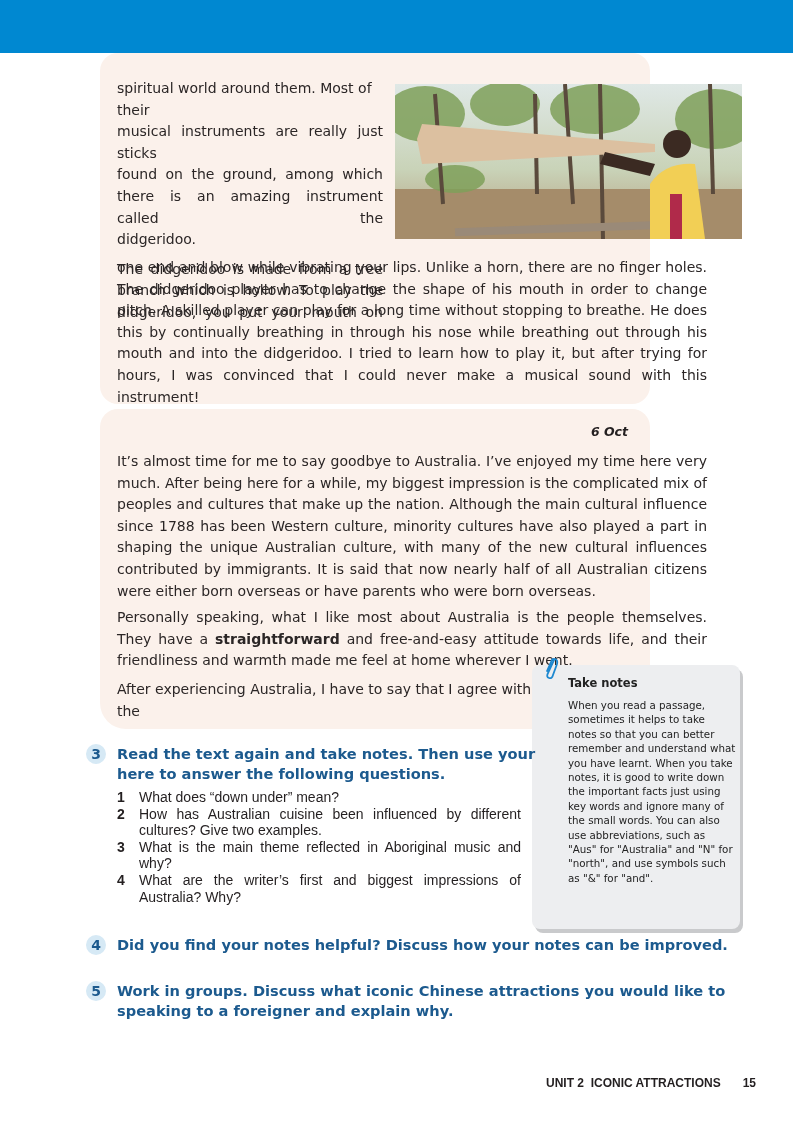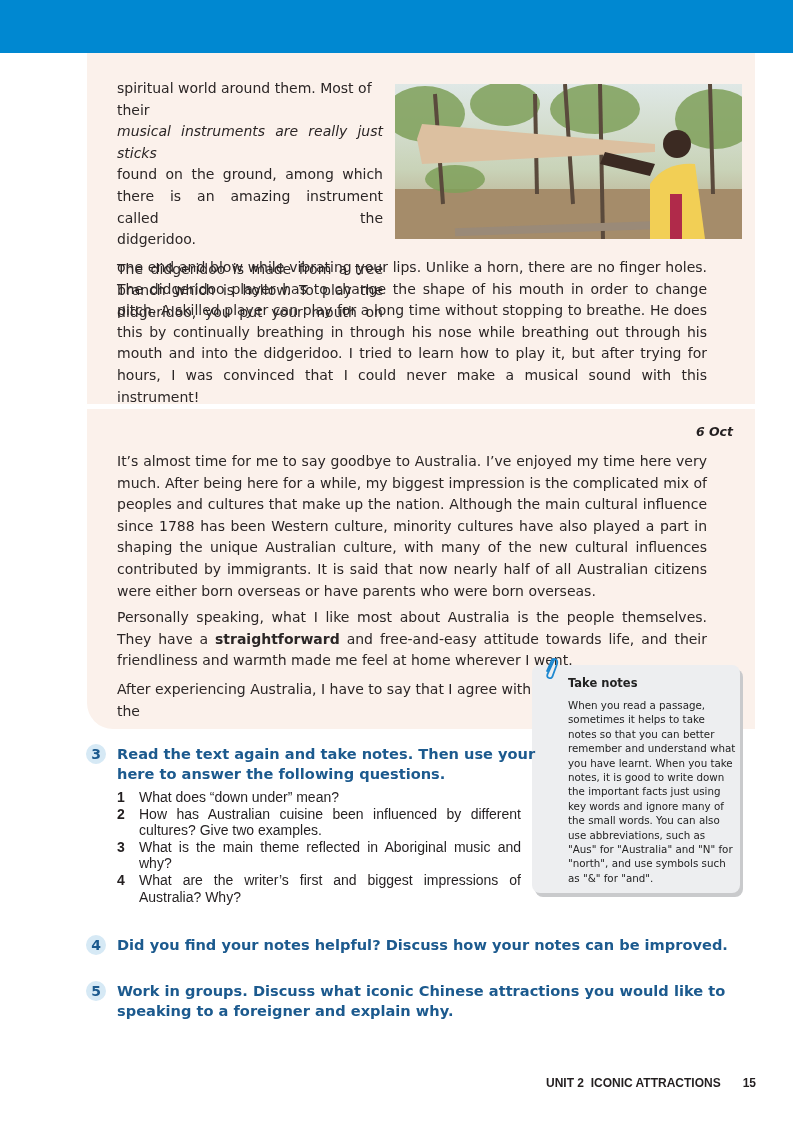--- a/index.html
+++ b/index.html
@@ -1,25 +1,25 @@
 <!DOCTYPE html>
 <html><head>
 <meta charset="utf-8">
 <style>
   html, body { margin:0; padding:0; }
   body { width:793px; height:1122px; position:relative; background:#ffffff; overflow:hidden;
          font-family:"DejaVu Sans", sans-serif; color:#231f20; }
   .topbar { position:absolute; left:0; top:0; width:793px; height:53px; background:#0088d1; }
-  .panel { position:absolute; left:87px; width:668px; background:#fbf1eb; }
+  .panel { position:absolute; left:100px; width:550px; background:#fbf1eb;border-radius:18px; }
   .panel1 { top:53px; height:351px; }
   .panel2 { top:409px; height:320px; border-bottom-left-radius:26px; }
   .ptext { position:absolute; font-size:14px; line-height:21.6px; color:#2b2626; text-align:justify; margin:0; }
   .photo { position:absolute; left:395px; top:84px; width:347px; height:155px; overflow:hidden; }
   .date { position:absolute; right:22px; top:15px; font-weight:bold; font-style:italic; font-size:12.5px; }
-  .notes { position:absolute; left:532px; top:665px; width:208px; height:228px; background:#edeef0;
+  .notes { position:absolute; left:532px; top:665px; width:208px; height:264px; background:#edeef0;
            border-radius:8px; box-shadow:3px 4px 0 #c9cacc; }
   .notes-title { position:absolute; left:36px; top:11px; font-size:11.5px; font-weight:bold; color:#222; }
   .notes-body { position:absolute; left:36px; top:33px; width:168px; font-size:10.3px; line-height:14.4px; color:#222; }
   .clip { position:absolute; left:543px; top:656px; }
   .task { position:absolute; left:86px; }
   .num-badge { position:absolute; left:0; width:20px; height:20px; border-radius:50%; background:#d6e9f5;
                color:#1c5a8e; font-weight:bold; font-size:14px; text-align:center; line-height:20px; }
   .task-text { position:absolute; left:31px; font-weight:bold; font-size:14.6px; color:#1c5a8e; line-height:20px; white-space:nowrap; }
   .qlist { position:absolute; left:117px; top:789px; width:404px; font-family:"Liberation Sans", sans-serif; font-size:14px; line-height:16.6px; color:#231f20; }
   .q { position:relative; padding-left:22px; text-align:justify; }
@@ -28,21 +28,21 @@
   .footer .pg { margin-left:22px; }
 </style>
 </head>
 <body>
 
 <div class="topbar"></div>
 
 <div class="panel panel1"></div>
 <div style="position:absolute;left:117px;top:78px;width:266px;">
   <p class="ptext" style="position:relative;text-align:left;">spiritual world around them. Most of their</p>
-  <p class="ptext" style="position:relative;text-align:justify;text-align-last:justify;font-style:italic;">musical instruments are really just sticks</p>
+  <p class="ptext" style="position:relative;text-align:justify;text-align-last:justify;">musical instruments are really just sticks</p>
   <p class="ptext" style="position:relative;text-align:justify;text-align-last:justify;">found on the ground, among which</p>
   <p class="ptext" style="position:relative;text-align:justify;text-align-last:justify;">there is an amazing instrument called the</p>
   <p class="ptext" style="position:relative;">didgeridoo.</p>
   <p class="ptext" style="position:relative;margin-top:8px;text-align:justify;text-align-last:justify;">The didgeridoo is made from a tree branch which is hollow. To play the didgeridoo, you put your mouth on</p>
 </div>
 <p class="ptext" style="left:117px;top:257px;width:590px;">one end and blow while vibrating your lips. Unlike a horn, there are no finger holes. The didgeridoo player has to change the shape of his mouth in order to change pitch. A skilled player can play for a long time without stopping to breathe. He does this by continually breathing in through his nose while breathing out through his mouth and into the didgeridoo. I tried to learn how to play it, but after trying for hours, I was convinced that I could never make a musical sound with this instrument!</p>
 
 <div class="photo">
   <svg width="347" height="155" viewBox="0 0 347 155">
     <defs>

